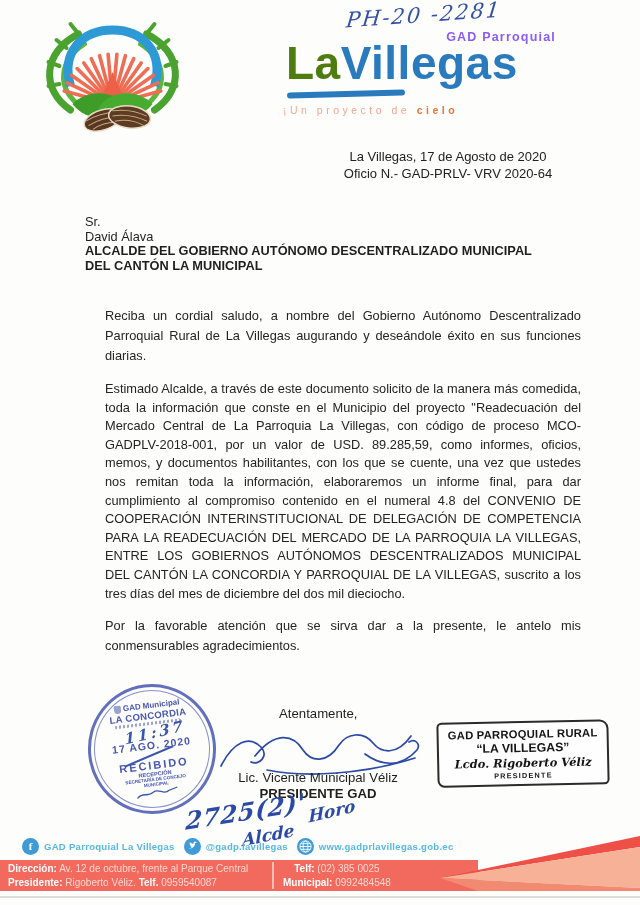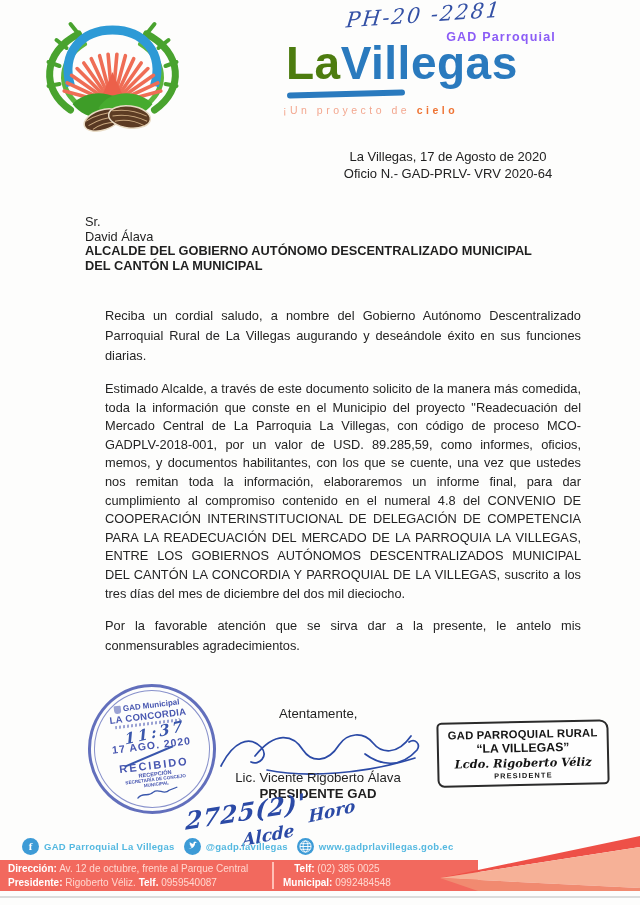--- a/index.html
+++ b/index.html
@@ -189,21 +189,21 @@
   <svg class="abs sig-svg" viewBox="0 0 210 52">
     <g fill="none" stroke="#2b4aa6" stroke-width="1.7" stroke-linecap="round">
       <path d="M6 40 C 18 16, 34 9, 46 21 C 54 30, 44 40, 36 36"></path>
       <path d="M40 30 C 60 5, 78 8, 88 24 C 96 36, 112 38, 124 19 C 132 7, 148 5, 158 17 C 166 27, 182 30, 196 10"></path>
       <path d="M52 44 C 90 52, 150 48, 200 32"></path>
       <path d="M150 28 C 166 40, 186 42, 202 24 C 206 18, 200 12, 194 16"></path>
     </g>
   </svg>
 
   <div class="abs signer">
-    <div>Lic. Vicente Rigoberto Álava</div>
+    <div>Lic. Vicente Municipal Véliz</div>
     <div class="b">PRESIDENTE GAD</div>
   </div>
 
   <div class="abs stamp-round">
     <div class="ring-outer"></div>
     <div class="ring-inner"></div>
     <div class="stamp-content">
       <div class="st-org1">
           <span class="shield"></span>
           <span>GAD Municipal</span>

